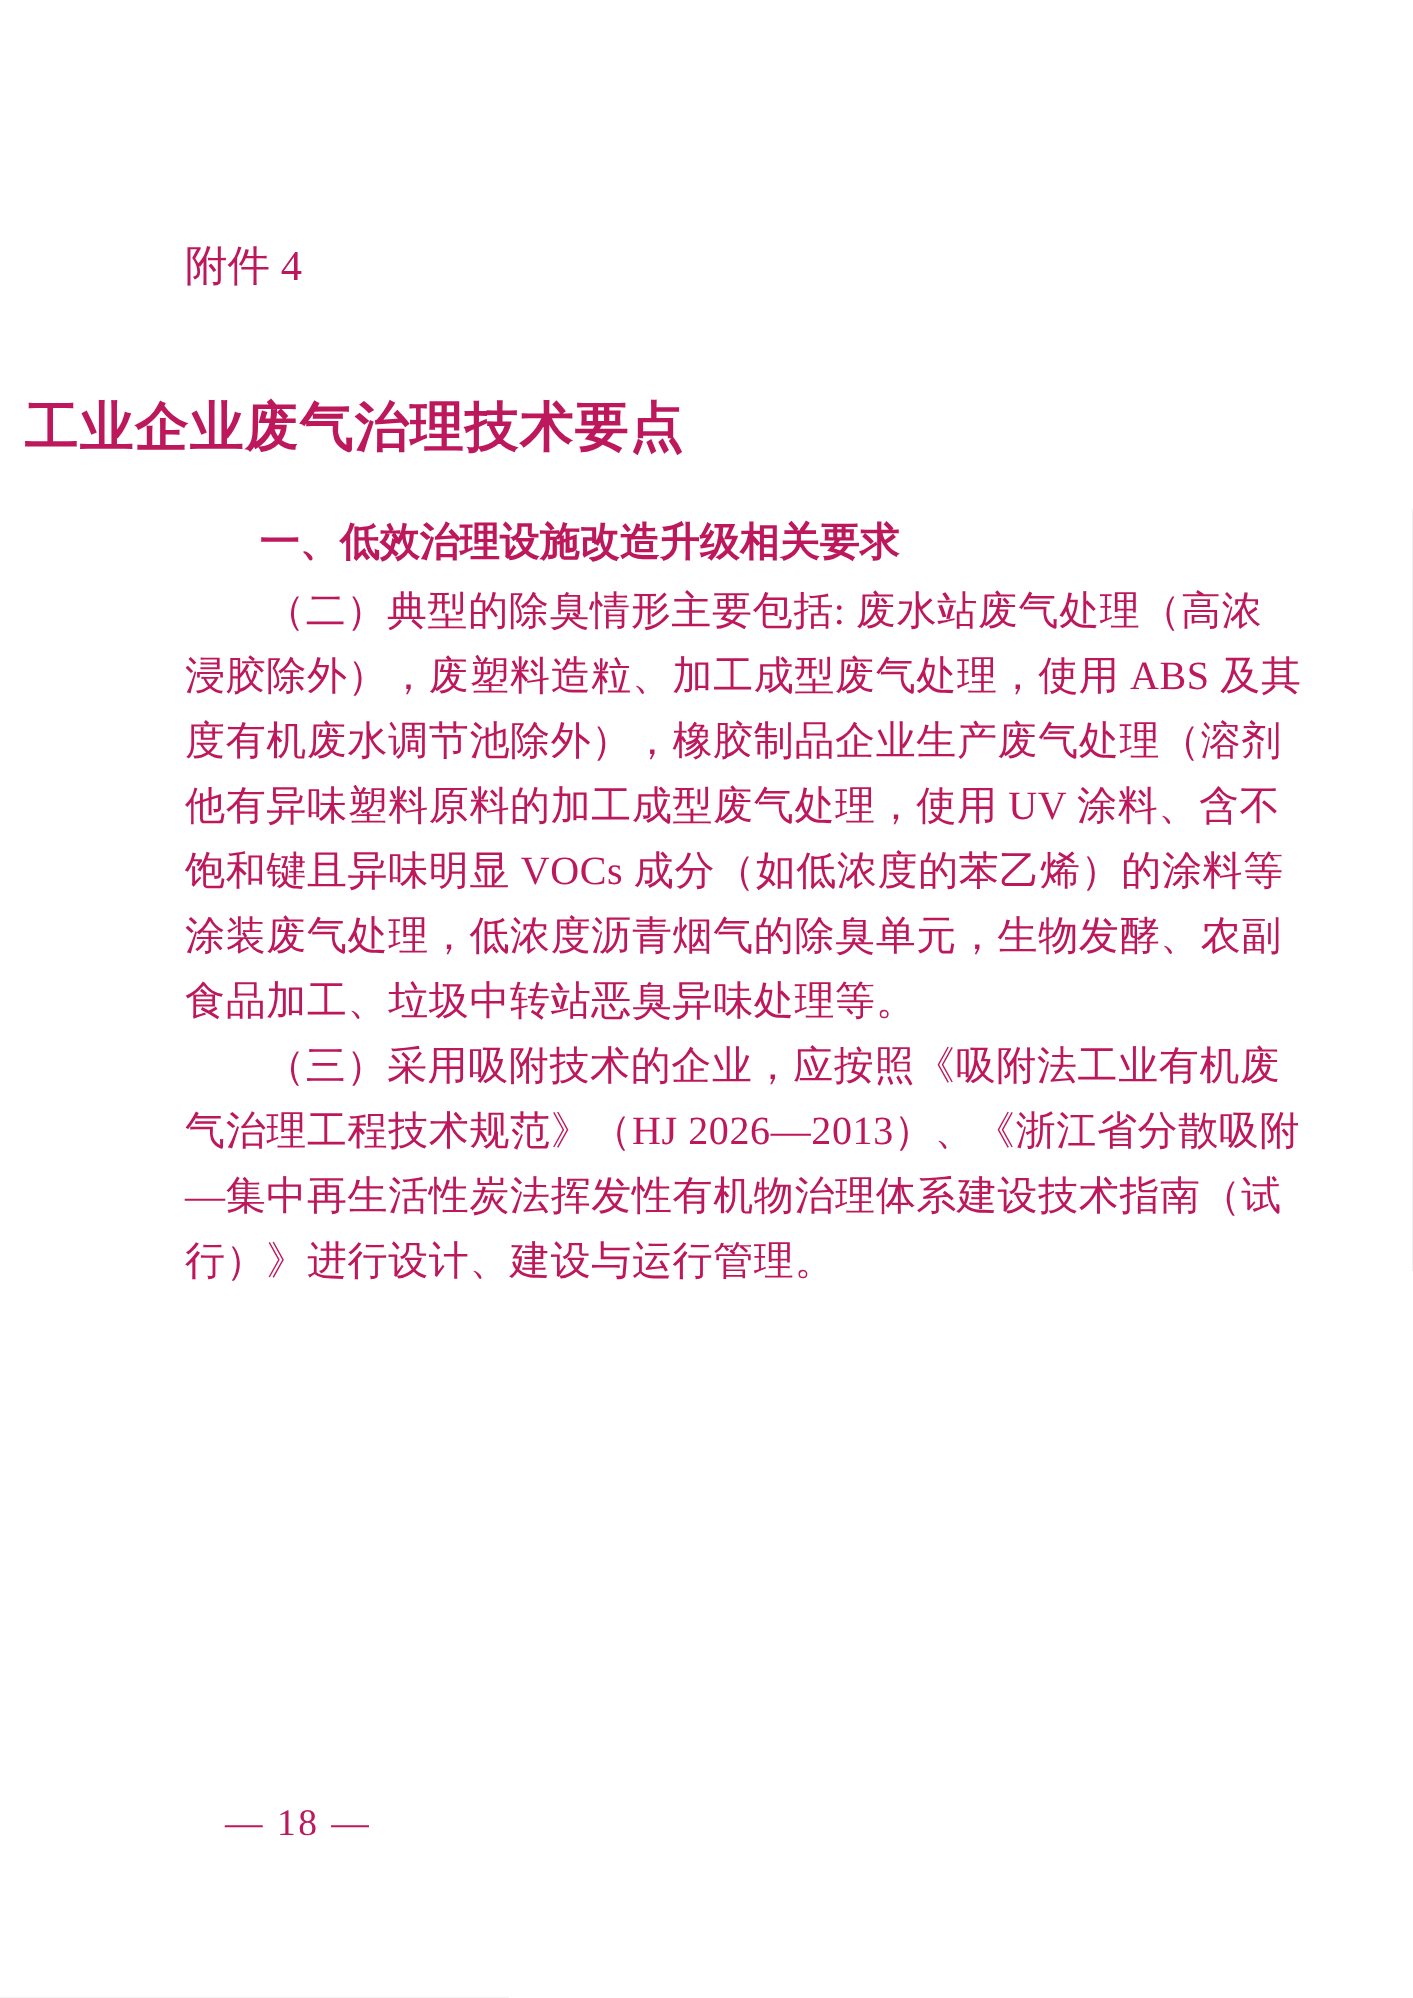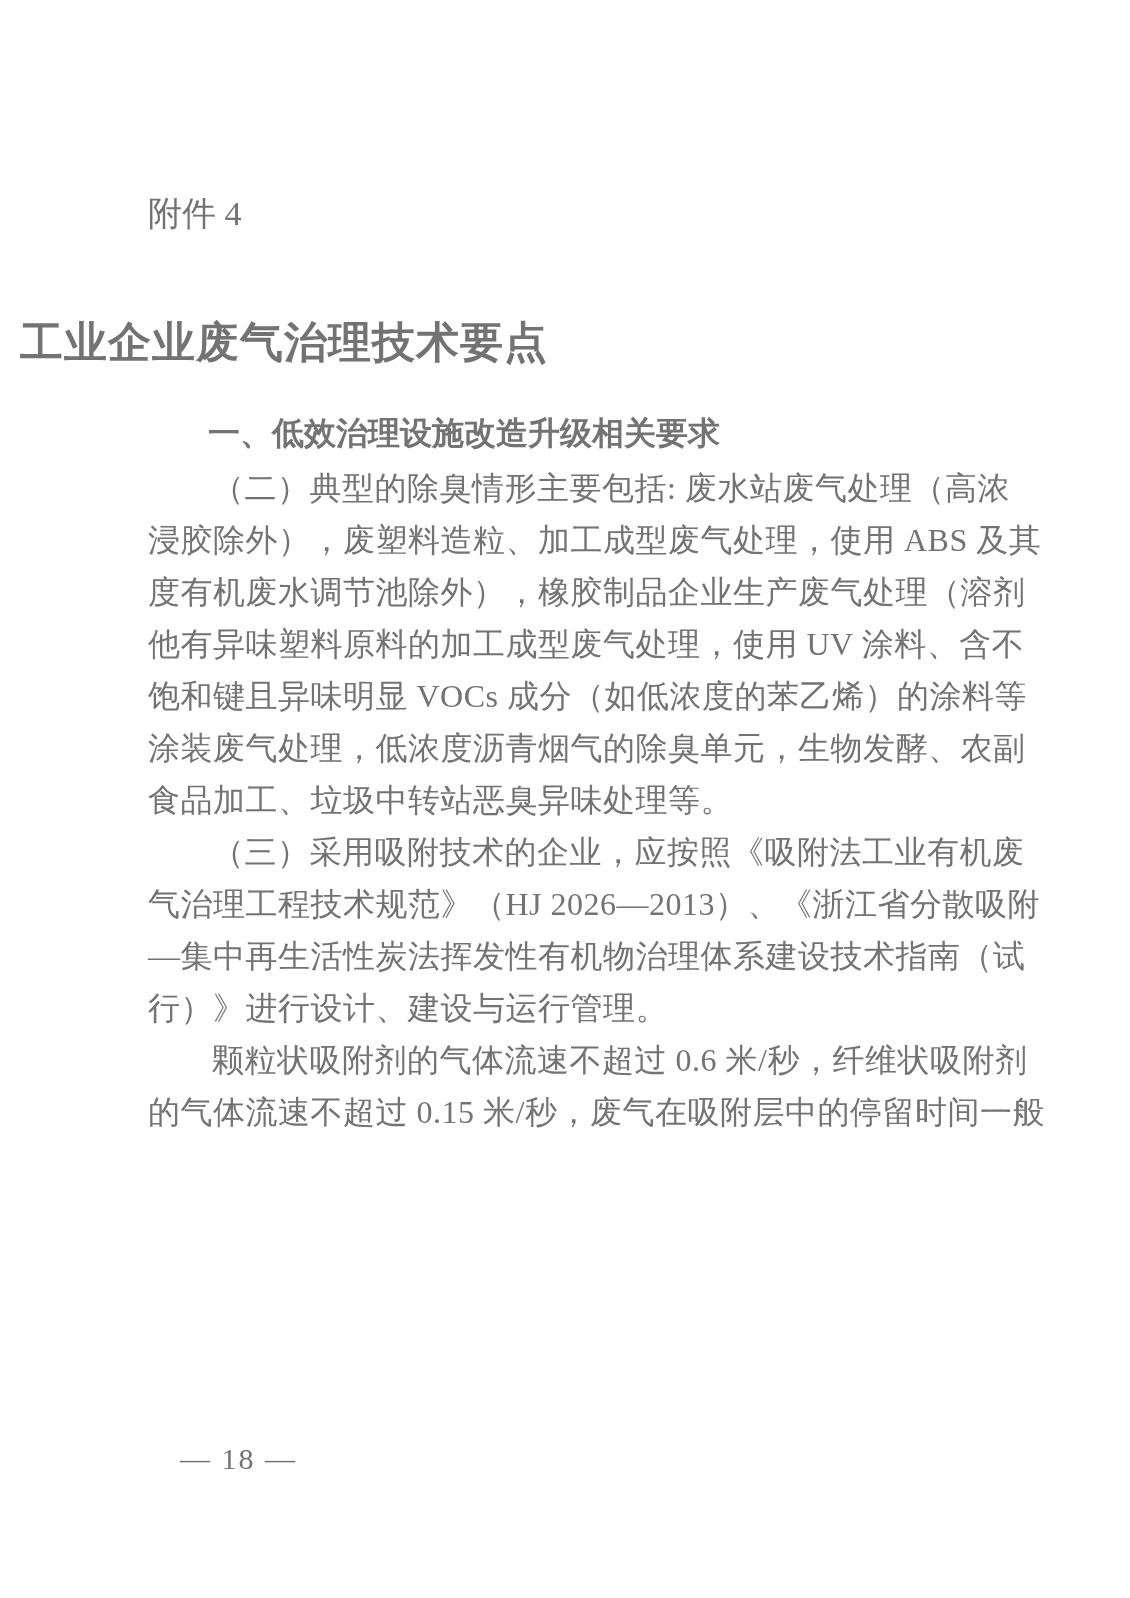--- a/index.html
+++ b/index.html
@@ -6,21 +6,21 @@
     margin: 0;
     padding: 0;
     background: #e8e8e8;
   }
   .page {
     position: relative;
     width: 1130px;
     height: 1598px;
     margin: 0 auto;
     background: #ffffff;
-    color: #737373;
+    color: #be185d;
     font-family: "Liberation Serif", "DejaVu Serif", serif;
     overflow: hidden;
   }
   .attachment-label {
     position: absolute;
     left: 148px;
     top: 194px;
     font-size: 34px;
     line-height: 40px;
     white-space: nowrap;
@@ -97,22 +97,18 @@
       <div class="line">食品加工、垃圾中转站恶臭异味处理等。</div>
     </div>
 
     <div class="para">
       <div class="line indent">（三）采用吸附技术的企业，应按照《吸附法工业有机废</div>
       <div class="line">气治理工程技术规范》（HJ 2026—2013）、《浙江省分散吸附</div>
       <div class="line">—集中再生活性炭法挥发性有机物治理体系建设技术指南（试</div>
       <div class="line">行）》进行设计、建设与运行管理。</div>
     </div>
 
-    <div class="para">
-      <div class="line indent">颗粒状吸附剂的气体流速不超过 0.6 米/秒，纤维状吸附剂</div>
-      <div class="line">的气体流速不超过 0.15 米/秒，废气在吸附层中的停留时间一般</div>
-    </div>
 
   </div>
 
   <div class="page-number">— 18 —</div>
 
 </div>
 
 </body></html>

